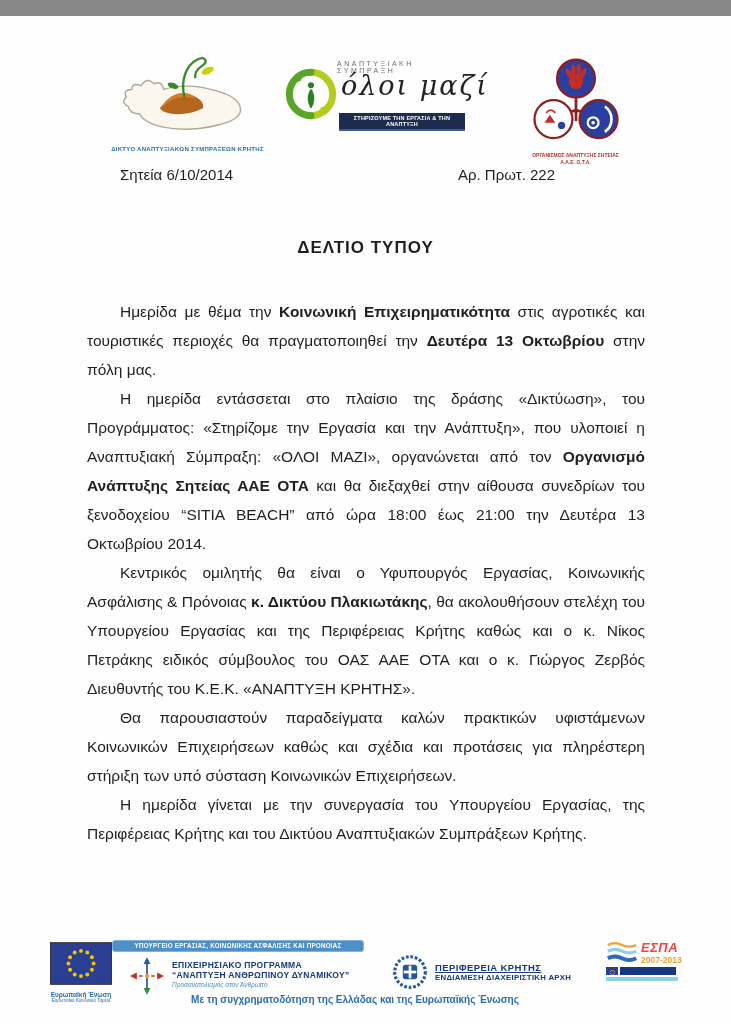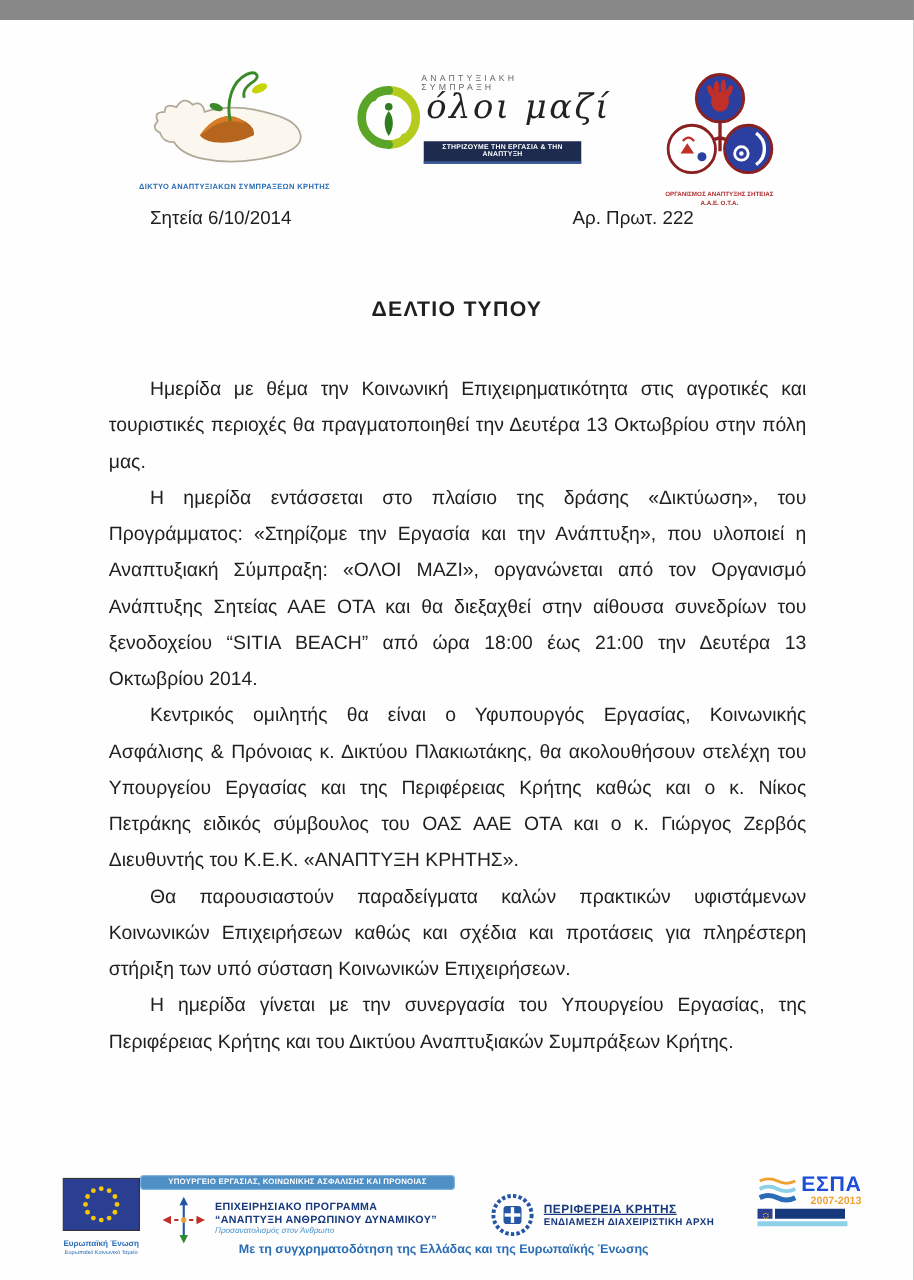--- a/index.html
+++ b/index.html
@@ -30,21 +30,21 @@
   .meta-protocol { position:absolute; left:458px; }
 
   
   .doc-title { position:absolute; top:222px; left:0; width:731px; text-align:center;
     font-size:17px; font-weight:bold; letter-spacing:1px; }
 
   
   .body-text { position:absolute; left:87px; top:281px; width:558px;
     font-size:15.5px; line-height:29px; text-align:justify; }
   .body-text p { text-indent:33px; margin:0; }
-  .body-text b { font-weight:normal; }
+  .body-text b { font-weight:bold; }
 
   
   .footer { position:absolute; left:0; top:920px; width:731px; height:104px; }
 
   .eu-block { position:absolute; left:45px; top:6px; width:72px; text-align:center; }
   .eu-cap1 { font-size:6.5px; color:#2a6db5; margin-top:2px; font-weight:bold; }
   .eu-cap2 { font-size:4.5px; color:#2a6db5; }
 
   .ministry-banner { position:absolute; left:112px; top:4px; width:252px; height:12px;
     background:#4e8fc6; border:1px solid #7fb3dd; border-radius:3px;
@@ -59,21 +59,21 @@
   .cofinance { position:absolute; left:150px; top:58px; width:410px; text-align:center;
     font-size:10px; font-weight:bold; color:#2a6db5; }
 
   .region-block { position:absolute; left:392px; top:18px; display:flex; align-items:center; gap:7px; }
   .region-text { color:#16387c; }
   .region-l1 { font-size:9.5px; font-weight:bold; letter-spacing:.4px;text-decoration:underline; }
   .region-l2 { font-size:7.8px; font-weight:bold; letter-spacing:.3px; }
 
   .espa-block { position:absolute; left:606px; top:4px; width:100px; }
   .espa-row { display:flex; align-items:flex-start; gap:3px; }
-  .espa-word { font-size:17px; font-weight:bold; color:#1d4ed8; line-height:15px; letter-spacing:.5px; }
+  .espa-word { font-size:13px; font-weight:bold; font-style:italic; color:#ef4444; line-height:15px; letter-spacing:.5px; }
   .espa-years { font-size:8.5px; font-weight:bold; color:#f0a030; text-align:right; }
   .espa-bars { margin-top:2px; display:flex; gap:2px; align-items:center; }
   .espa-euflag { width:12px; height:8px; background:#2b3f92; position:relative; }
   .espa-euflag::after { content:""; position:absolute; left:4px; top:2.5px; width:3px; height:3px; border:.8px dotted #f7c800; border-radius:50%; }
   .espa-navybar { width:56px; height:8px; background:#16387c; }
   .espa-bluebar { margin-top:1.5px; width:72px; height:4px; background:#8ed0e8; }
 </style>
 </head>
 <body>
 

